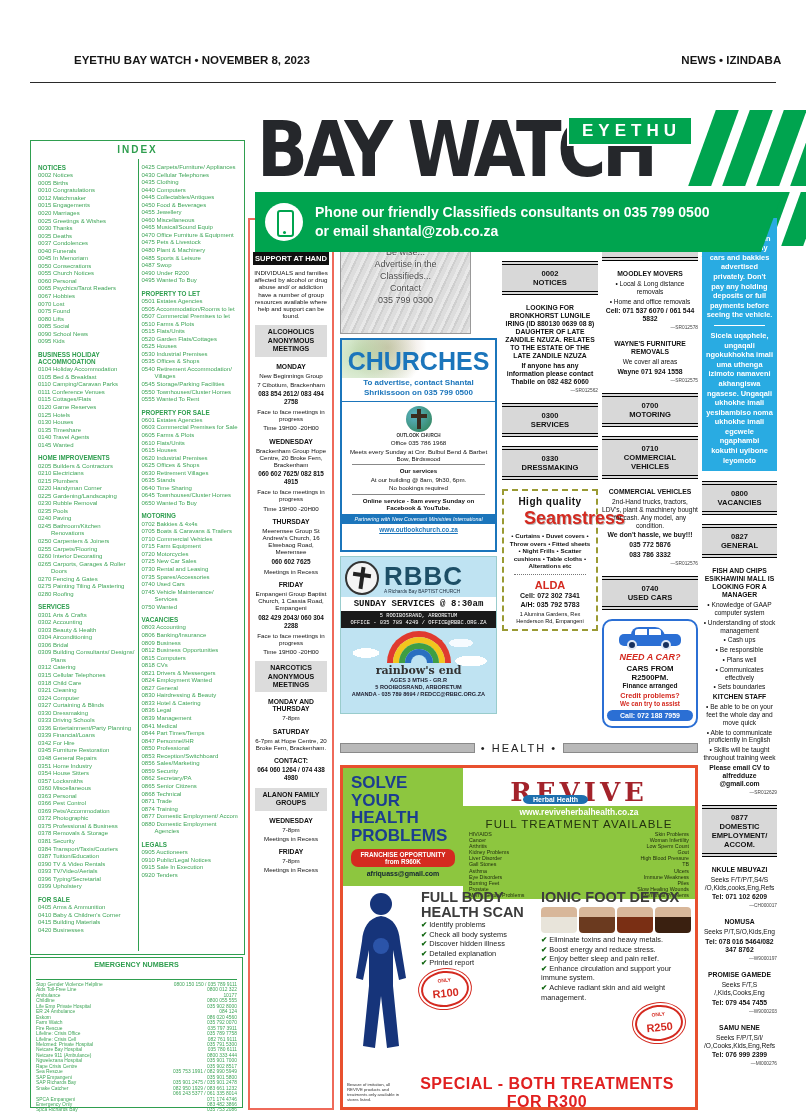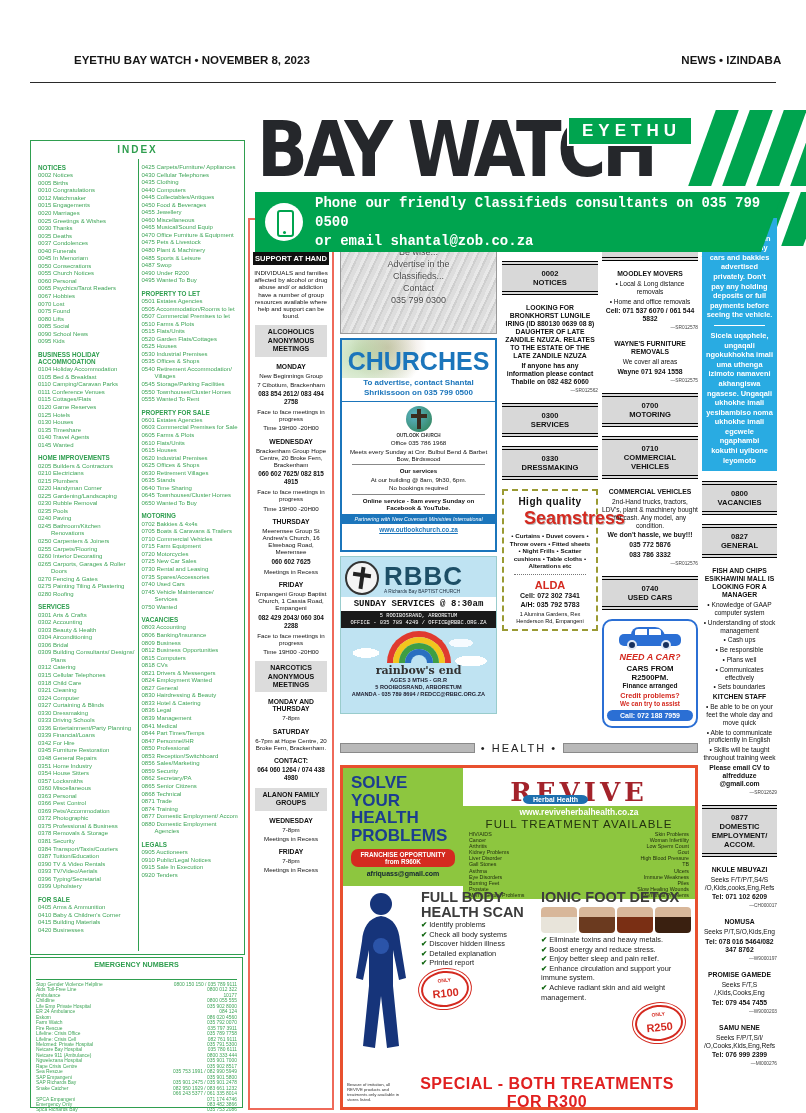--- a/index.html
+++ b/index.html
@@ -27,40 +27,40 @@
   .mh-stripes .stripe{position:absolute;background:#00a44f;transform:skewX(-20deg);}
   .mh-text{position:absolute;left:2px;top:6px;font-family:"DejaVu Sans",sans-serif;font-weight:900;
            font-size:76px;line-height:76px;letter-spacing:-5px;color:#25272b;transform:scaleX(.88);transform-origin:left;white-space:nowrap;z-index:2;}
   .mh-eyethu{position:absolute;left:312px;top:10px;background:#00a44f;color:#fff;font-weight:bold;font-size:17px;
              letter-spacing:5px;padding:3px 10px 3px 13px;z-index:3;border:2px solid #fff;}
   .mh-banner{position:absolute;left:0;top:86px;width:528px;height:60px;background:#00a44f;z-index:4;
              clip-path:polygon(0 0,100% 0,calc(100% - 22px) 100%,0 100%);display:flex;align-items:center;}
   .mh-phone-badge{width:38px;height:38px;background:#fff;border-radius:50%;margin-left:10px;flex:0 0 auto;position:relative;}
   .mh-phone-badge .ph{position:absolute;left:12px;top:7px;width:13px;height:23px;border:2px solid #00a44f;border-radius:3px;}
   .mh-phone-badge .ph:after{content:"";position:absolute;left:4px;bottom:1px;width:3px;height:3px;background:#00a44f;border-radius:50%;}
-  .mh-banner-text{color:#fff;font-weight:bold;font-size:14px;line-height:19px;padding-left:12px;font-family:Liberation Mono, monospace;}
+  .mh-banner-text{color:#fff;font-weight:bold;font-size:14px;line-height:19px;padding-left:12px;font-family:Liberation Sans, sans-serif;}
   
   .col{position:absolute;top:218px;}
   .c-header{background:#d8d8d8;border-top:4px double #000;border-bottom:4px double #000;text-align:center;
             font-weight:bold;font-size:7.6px;line-height:9px;padding:4px 2px;margin-bottom:9px;}
   .c-ad{text-align:center;margin-bottom:10px;}
   .st-b{font-weight:bold;font-size:6.8px;line-height:8px;margin:2px 0;}
   .st-n{font-size:6.6px;line-height:7.8px;margin:2px 0;}
   .st-ref{text-align:right;font-size:4.8px;color:#444;margin:2px 0 0;}
   .st-ref:before{content:"—";}
   
   .alcohol{left:248px;width:86px;height:892px;border:2px solid #ef6a5a;padding:4px 3px;box-sizing:border-box;text-align:center;overflow:hidden;}
   .alcohol .st-h1{font-size:12.5px;font-weight:900;line-height:13px;letter-spacing:.3px;}
   .alcohol .st-inv{background:#101010;color:#fff;font-weight:bold;font-size:7.6px;padding:2px 1px;margin:2px 0 4px;}
   .alcohol .st-gray{background:#dcdcdc;font-weight:bold;font-size:7px;line-height:8.4px;padding:3px 4px;margin:6px 2px 2px;}
   .alcohol .st-day{font-weight:bold;font-size:6.8px;margin-top:6px;}
   .alcohol .st-b{font-size:6.4px;}
   .alcohol .st-n{font-size:6.2px;line-height:7.2px;}
   
-  .bewise{position:absolute;left:340px;top:218px;width:157px;height:116px;box-sizing:border-box;border:1px solid #999;
+  .bewise{position:absolute;left:340px;top:218px;width:131px;height:116px;box-sizing:border-box;border:1px solid #999;
           background:repeating-linear-gradient(115deg,#e8e8e8 0 3px,#cfcfcf 3px 5px,#dddddd 5px 9px);
           display:flex;flex-direction:column;justify-content:center;text-align:center;color:#4a4a4a;font-size:9px;line-height:12px;text-shadow:0 0 2px #fff;}
   
   .churches{position:absolute;left:340px;top:338px;width:157px;height:214px;border:2px solid #1b75bb;box-sizing:border-box;background:#fff;text-align:center;overflow:hidden;}
   .ch-title{font-size:25px;font-weight:900;color:#1b75bb;line-height:26px;padding:8px 0 4px;
             background:radial-gradient(circle at 12% 40%,rgba(120,180,90,.45),transparent 42%),radial-gradient(circle at 30% 20%,rgba(150,110,70,.35),transparent 35%);}
   .ch-contact{color:#1b75bb;font-weight:bold;font-size:8px;line-height:9.6px;border-bottom:1px solid #1b75bb;padding-bottom:4px;}
   .ch-logo{width:26px;height:26px;border-radius:50%;margin:4px auto 1px;background:radial-gradient(circle at 35% 35%,#5bb4c9,#2e7f4e);position:relative;}
   .ch-logo .v{position:absolute;left:11px;top:3px;width:4px;height:20px;background:#3a2d20;}
   .ch-logo .h{position:absolute;left:5px;top:8px;width:16px;height:4px;background:#3a2d20;}

